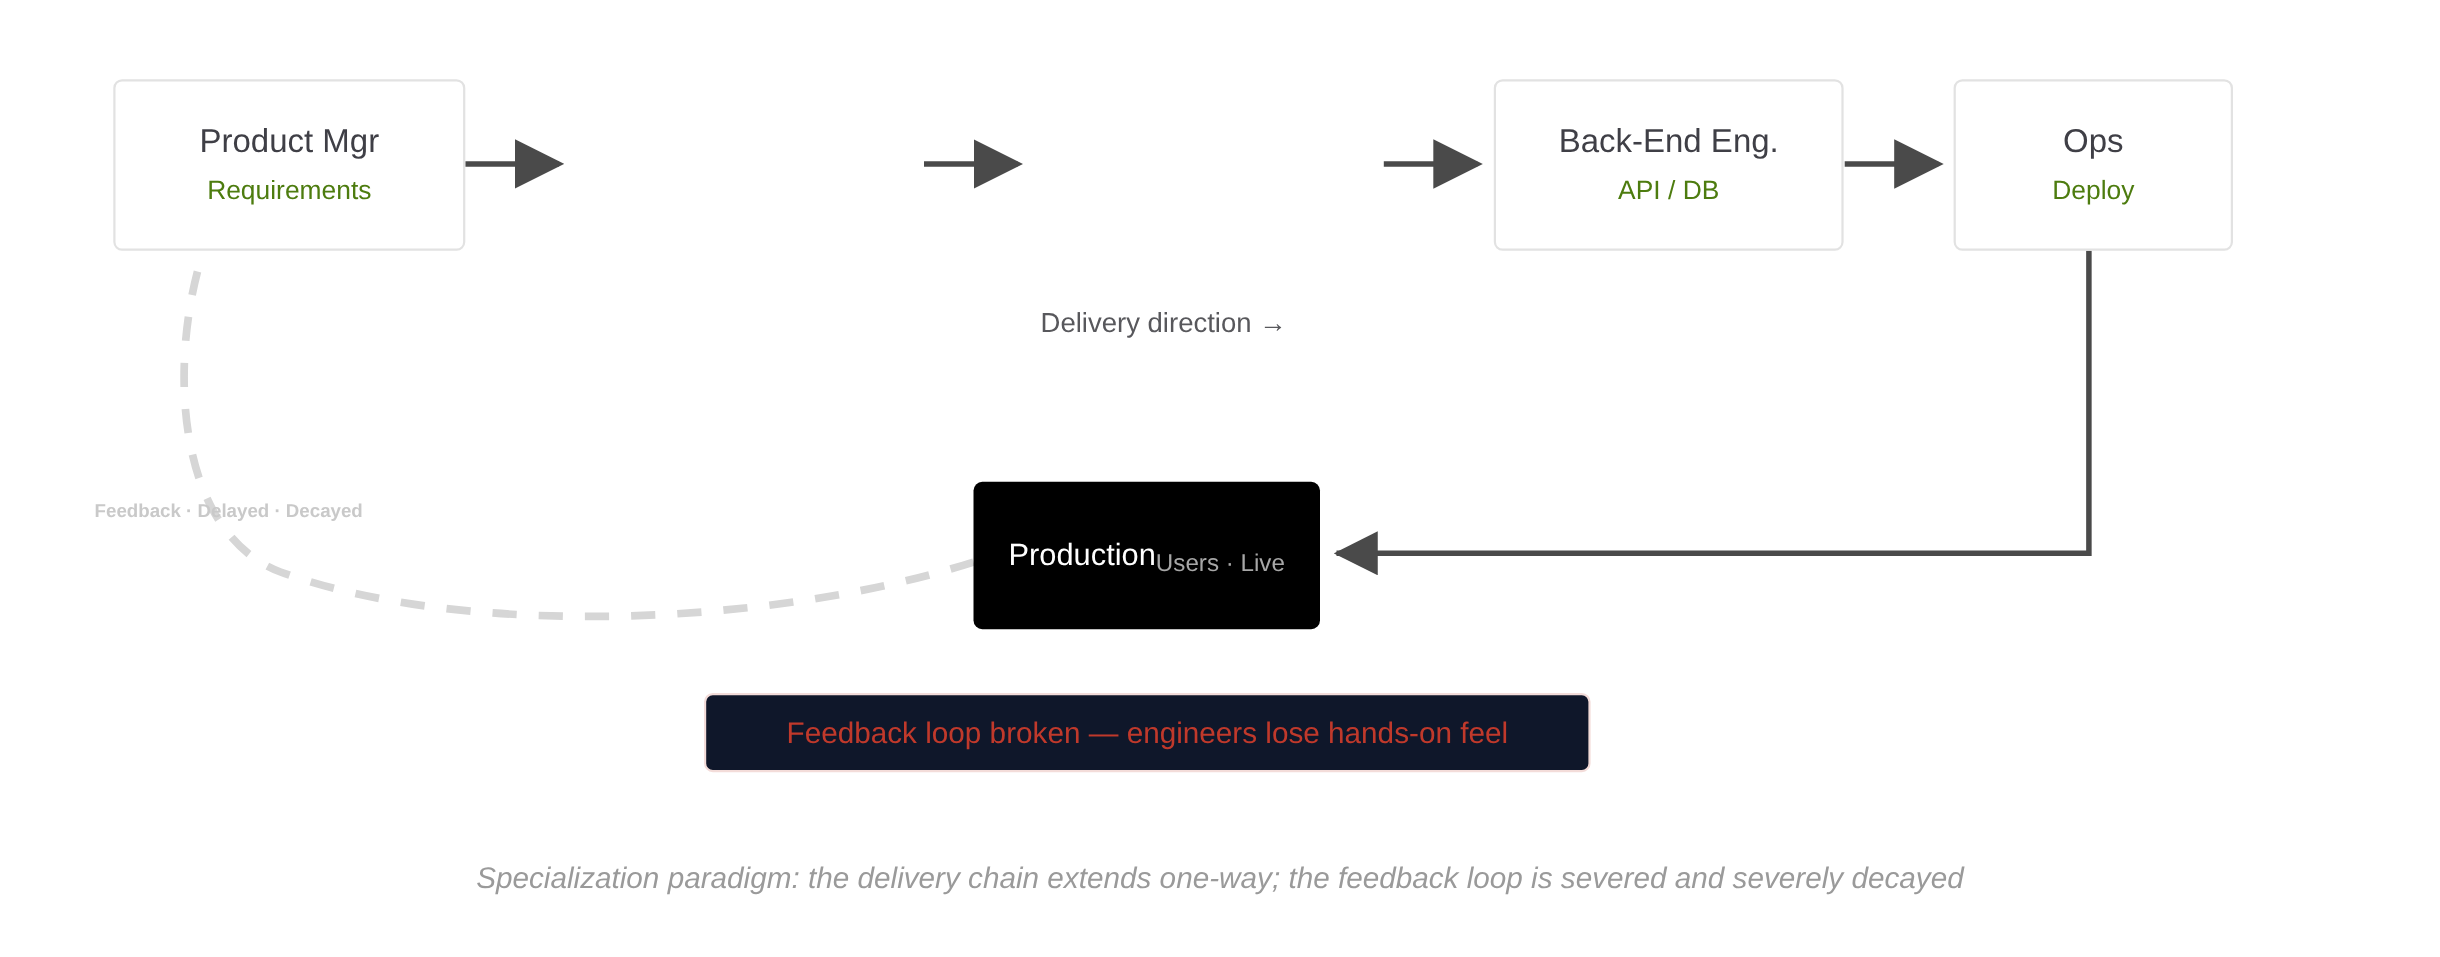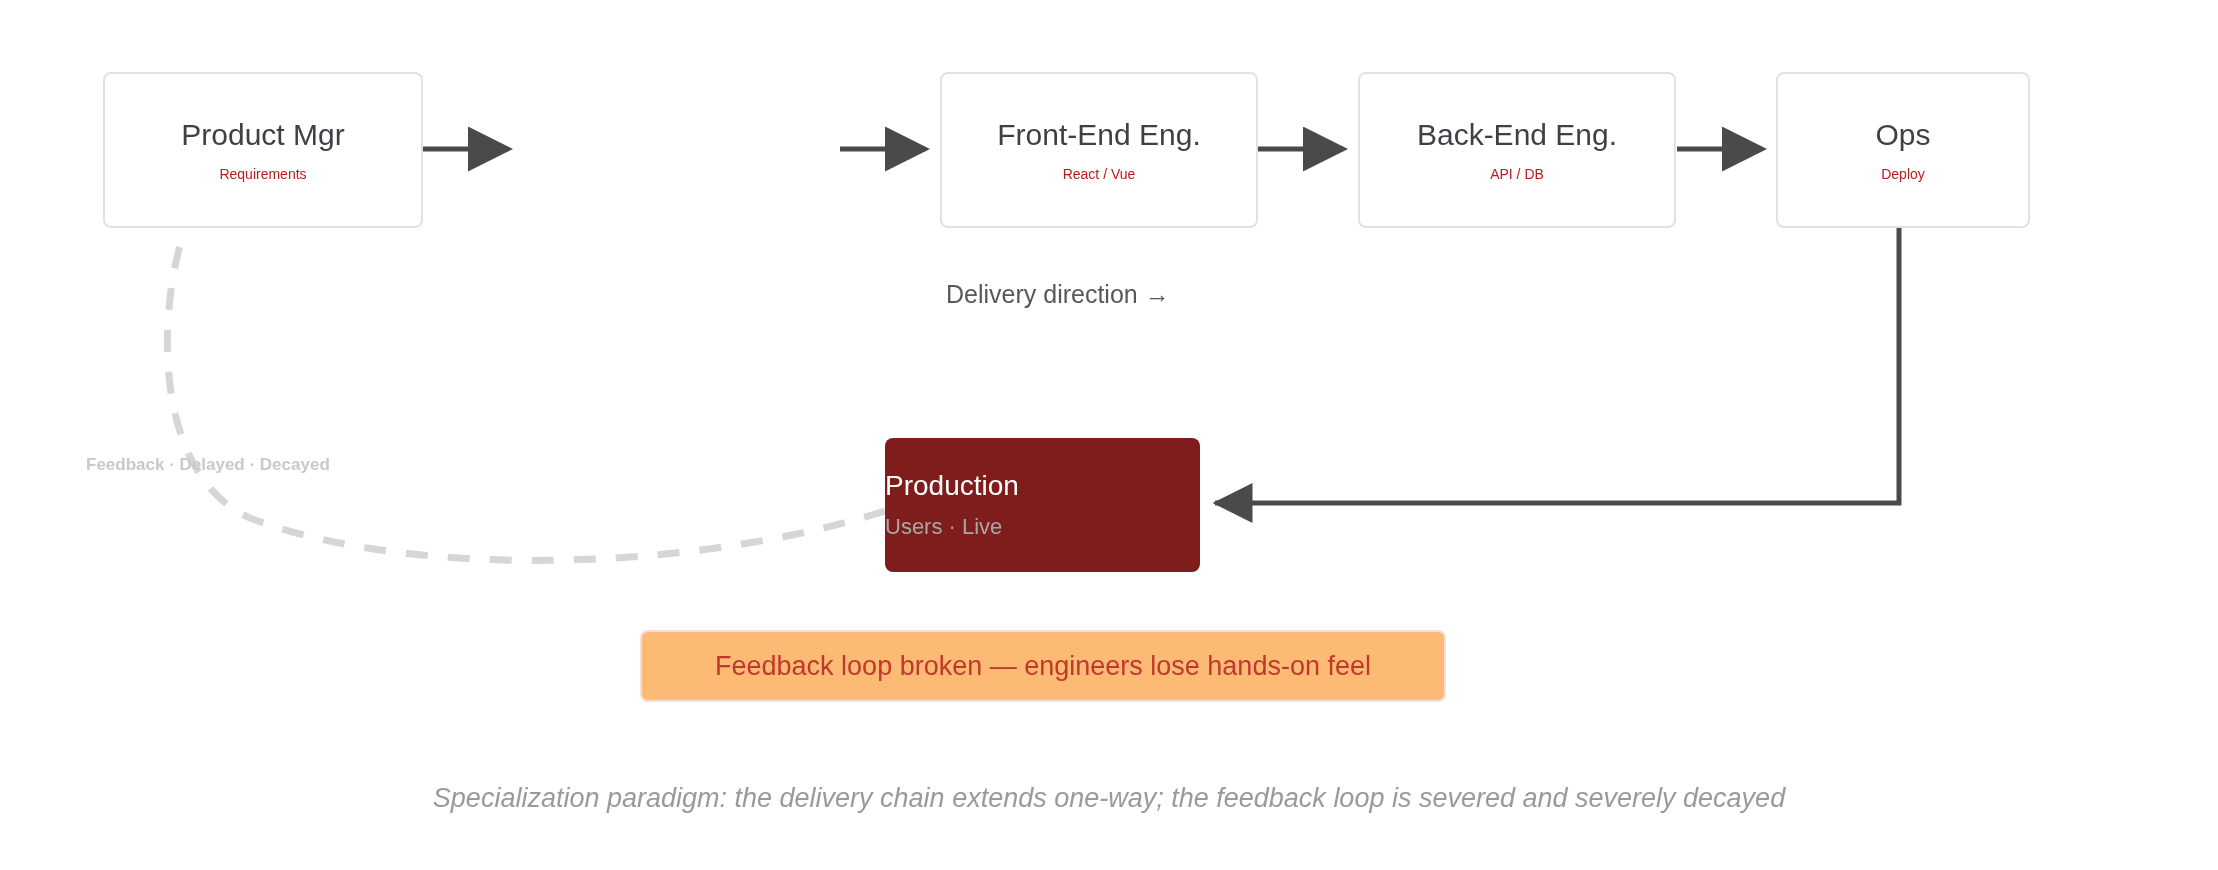--- a/index.html
+++ b/index.html
@@ -47,35 +47,36 @@
     align-items: center;
     justify-content: center;
   }
   .stage-box .stage-title {
     font-size: 30px;
     color: #3f3f46;
     line-height: 1.1;
     white-space: nowrap;
   }
   .stage-box .stage-sub {
-    font-size: 14px;
-    color: #b91c1c;
+    font-size: 24px;
+    color: #4d7c0f;
     line-height: 1.1;
     margin-top: 16px;
     white-space: nowrap;
   }
 
   
   #production-node {
     position: absolute;
     box-sizing: border-box;
-    background: #7f1d1d;
+    background: #000000;
     border-radius: 8px;
     display: flex;
-    flex-direction: column;
+    flex-direction: row;
+    align-items: center;
     justify-content: center;
   }
   #production-node .prod-title {
     font-size: 28px;
     color: #ffffff;
     line-height: 1.1;
     white-space: nowrap;
   }
   #production-node .prod-sub {
     font-size: 22px;
@@ -98,21 +99,21 @@
     font-size: 17px;
     color: #c9c9c9;
     white-space: nowrap;
     font-weight: bold;
   }
 
   
   #warning-banner {
     position: absolute;
     box-sizing: border-box;
-    background: #fdba74;
+    background: #0f172a;
     border: 2px solid #f3dcd9;
     border-radius: 8px;
     display: flex;
     align-items: center;
     justify-content: center;
   }
   #warning-banner .banner-text {
     font-size: 27px;
     color: #c0392b;
     white-space: nowrap;
@@ -156,24 +157,20 @@
 
     <path d="M 885 511 C 700 570, 420 580, 255 520 C 160 484, 152 330, 185 228" fill="none" stroke="#d6d6d6" stroke-width="7" stroke-dasharray="22 20" stroke-linecap="butt"></path>
   </svg>
 
   <div class="stage-box" id="stage-box-0" style="left:103px; top:72px; width:320px; height:156px;">
     <div class="stage-title">Product Mgr</div>
     <div class="stage-sub">Requirements</div>
   </div>
 
 
-  <div class="stage-box" id="stage-box-2" style="left:940px; top:72px; width:318px; height:156px;">
-    <div class="stage-title">Front-End Eng.</div>
-    <div class="stage-sub">React / Vue</div>
-  </div>
 
   <div class="stage-box" id="stage-box-3" style="left:1358px; top:72px; width:318px; height:156px;">
     <div class="stage-title">Back-End Eng.</div>
     <div class="stage-sub">API / DB</div>
   </div>
 
   <div class="stage-box" id="stage-box-4" style="left:1776px; top:72px; width:254px; height:156px;align-items:center;">
     <div class="stage-title">Ops</div>
     <div class="stage-sub">Deploy</div>
   </div>

